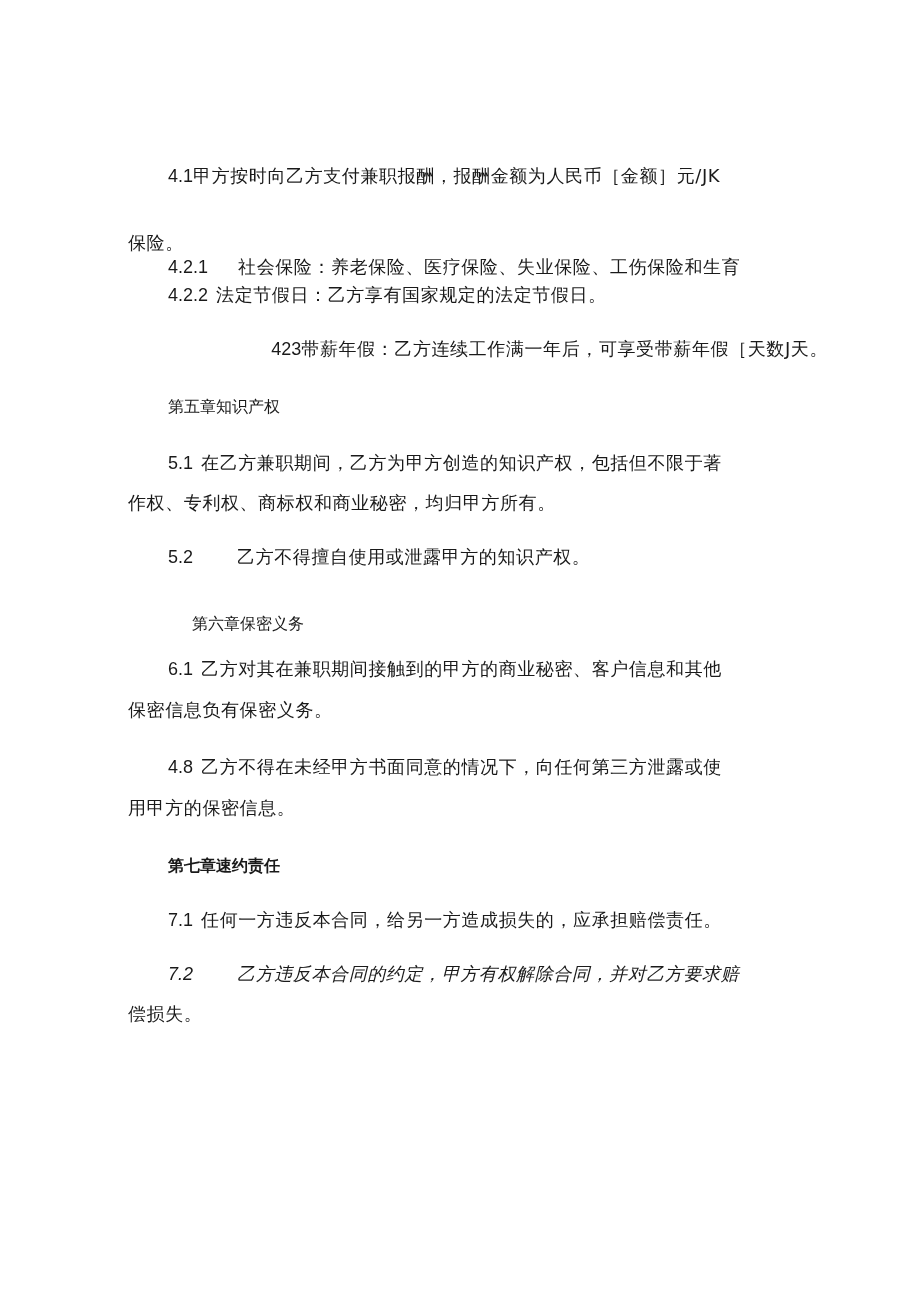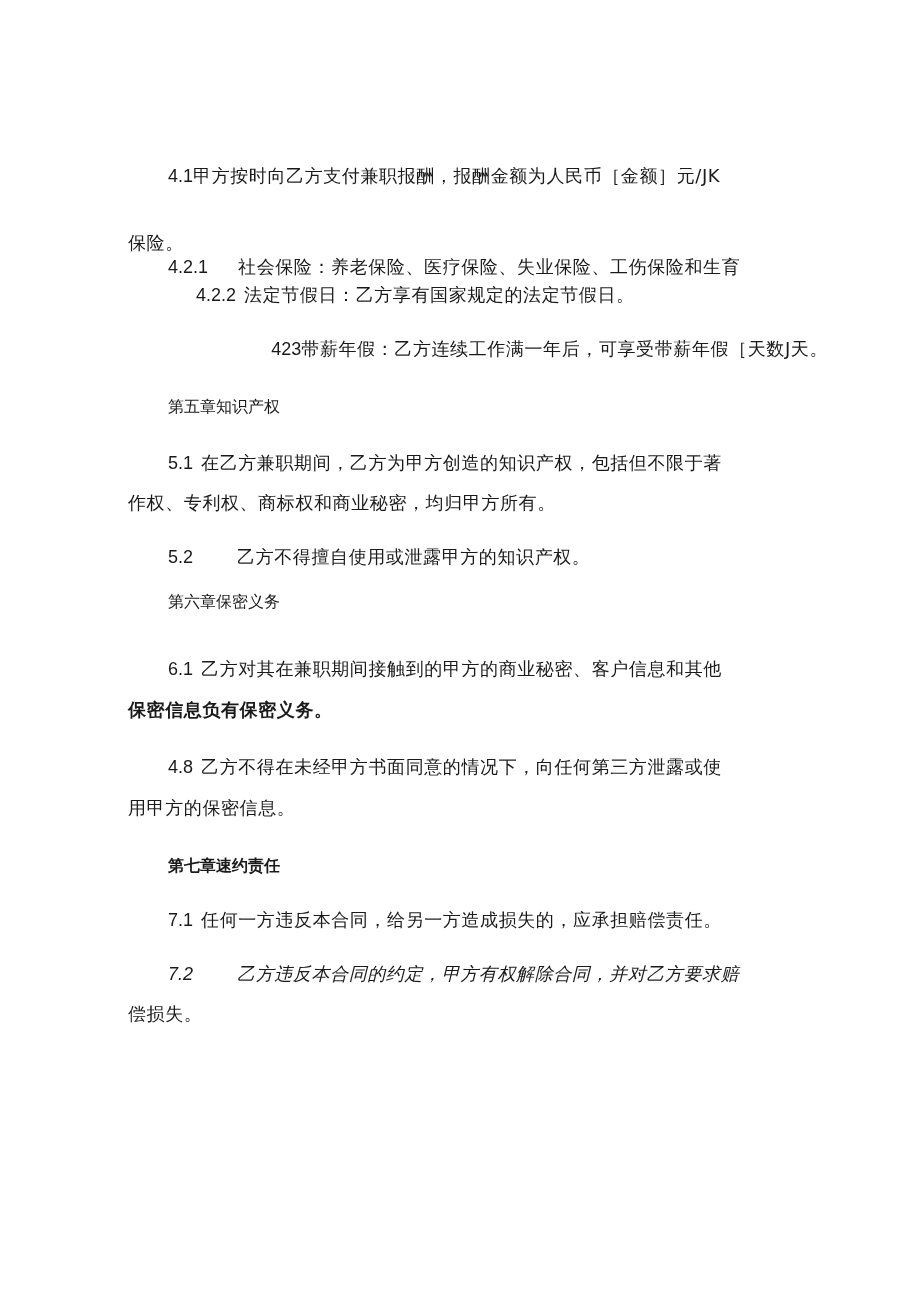--- a/index.html
+++ b/index.html
@@ -20,45 +20,45 @@
 
   <div class="line indent" style="top:166px;">
     <span class="num">4.1</span><span>甲方按时向乙方支付兼职报酬，报酬金额为人民币［金额］元/JK</span>
   </div>
 
   <div class="line indent" style="top:209px;margin-top:48px;">
     <span class="num">4.2.1</span><span class="gap-l"></span><span>社会保险：养老保险、医疗保险、失业保险、工伤保险和生育</span>
   </div>
   <div class="line" style="top:233px;">保险。</div>
 
-  <div class="line indent" style="top:285px;margin-left:28px;">
+  <div class="line indent" style="top:285px;">
     <span class="num">4.2.2</span><span class="gap-s"></span><span>法定节假日：乙方享有国家规定的法定节假日。</span>
   </div>
 
   <div class="line indent" style="top:339px;text-align:right;">
     <span class="num">423</span><span>带薪年假：乙方连续工作满一年后，可享受带薪年假［天数J天。</span>
   </div>
 
   <div class="line indent heading" style="top:397px;">第五章知识产权</div>
 
   <div class="line indent" style="top:453px;">
     <span class="num">5.1</span><span class="gap-s"></span><span>在乙方兼职期间，乙方为甲方创造的知识产权，包括但不限于著</span>
   </div>
   <div class="line" style="top:493px;">作权、专利权、商标权和商业秘密，均归甲方所有。</div>
 
   <div class="line indent" style="top:547px;">
     <span class="num">5.2</span><span class="gap-l" style="width:44px;"></span><span>乙方不得擅自使用或泄露甲方的知识产权。</span>
   </div>
 
-  <div class="line indent heading" style="top:592px;">第六章保密义务</div>
+  <div class="line indent heading" style="top:614px;margin-left:24px;">第六章保密义务</div>
 
   <div class="line indent" style="top:659px;">
     <span class="num">6.1</span><span class="gap-s"></span><span>乙方对其在兼职期间接触到的甲方的商业秘密、客户信息和其他</span>
   </div>
-  <div class="line" style="top:700px;font-weight:bold;">保密信息负有保密义务。</div>
+  <div class="line" style="top:700px;">保密信息负有保密义务。</div>
 
   <div class="line indent" style="top:757px;">
     <span class="num">4.8</span><span class="gap-s"></span><span>乙方不得在未经甲方书面同意的情况下，向任何第三方泄露或使</span>
   </div>
   <div class="line" style="top:798px;">用甲方的保密信息。</div>
 
   <div class="line indent heading" style="top:856px;font-weight:bold;">第七章速约责任</div>
 
   <div class="line indent" style="top:910px;">
     <span class="num">7.1</span><span class="gap-s"></span><span>任何一方违反本合同，给另一方造成损失的，应承担赔偿责任。</span>

